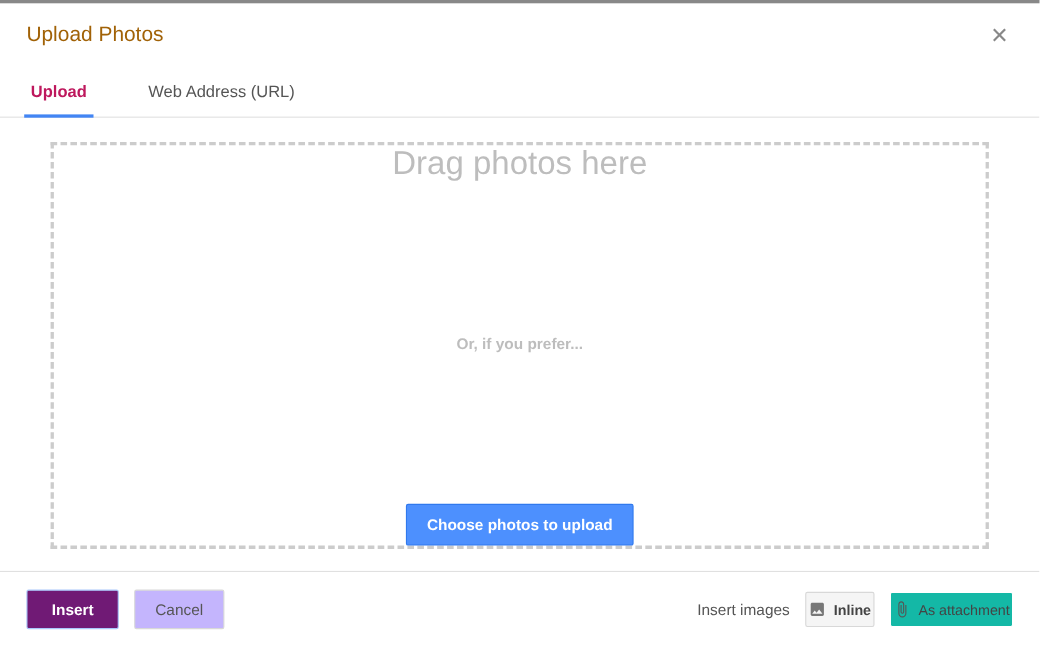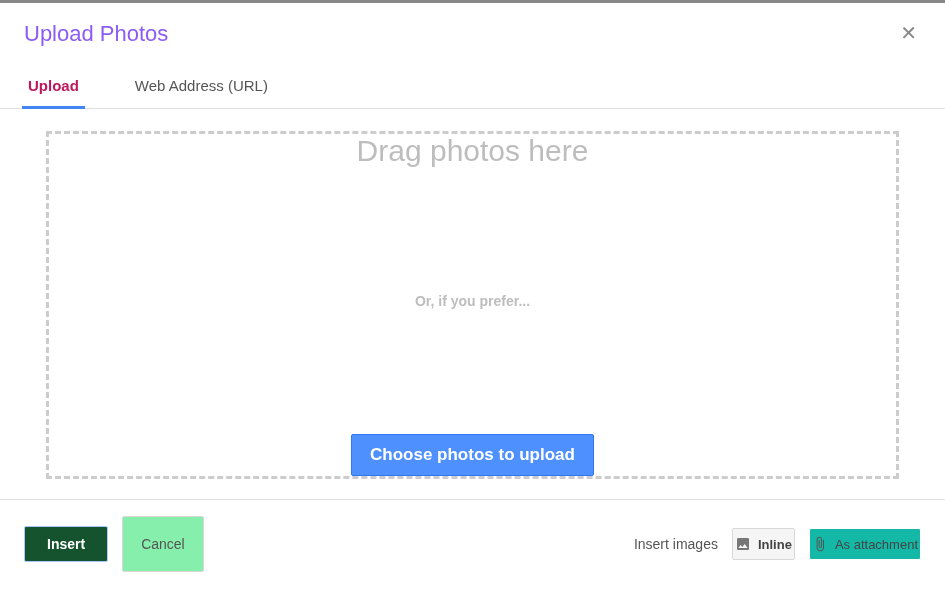--- a/index.html
+++ b/index.html
@@ -22,23 +22,23 @@
       display: flex;
       flex-direction: column;
     }
     .header {
       padding: 18px 24px 8px 24px;
       display: flex;
       justify-content: space-between;
       align-items: flex-start;
     }
     .header-title {
-      font-size: 22px;
-      font-weight: 400;
-      color: #8b5cf6;
+      font-size: 19px;
+      font-weight: 400;
+      color: #a16207;
     }
     .close-btn {
       font-size: 20px;
       color: #888;
       cursor: pointer;
       background: none;
       border: none;
       line-height: 1;
       padding: 2px 4px;
     }
@@ -93,21 +93,21 @@
     .or-text {
       font-size: 14px;
       color: #bdbdbd;
       font-weight: 700;
     }
     .choose-btn {
       background: #4d90fe;
       color: #fff;
       border: 1px solid #3079ed;
       padding: 10px 18px;
-      font-size: 17px;
+      font-size: 14px;
       font-weight: 700;
       cursor: pointer;
       border-radius: 2px;
     }
     .footer {
       border-top: 1px solid #e0e0e0;
       padding: 16px 24px 18px 24px;
       display: flex;
       align-items: center;
       justify-content: space-between;
@@ -116,34 +116,34 @@
       display: flex;
       gap: 14px;
       align-items: center;
     }
     .footer-right {
       display: flex;
       gap: 14px;
       align-items: center;
     }
     .insert-btn {
-      background: #14532d;
+      background: #701a75;
       color: #fff;
       border: 1px solid #a9c8fb;
       padding: 9px 22px;
       font-size: 14px;
       font-weight: 700;
       border-radius: 2px;
       cursor: default;
     }
     .cancel-btn {
-      background: #86efac;
+      background: #c4b5fd;
       color: #555;
       border: 1px solid #d8d8d8;
-      padding: 19px 18px;
+      padding: 9px 18px;
       font-size: 14px;
       font-weight: 400;
       border-radius: 2px;
       cursor: pointer;
     }
     .insert-images-label {
       font-size: 14px;
       color: #555;
     }
     .mode-btn {

